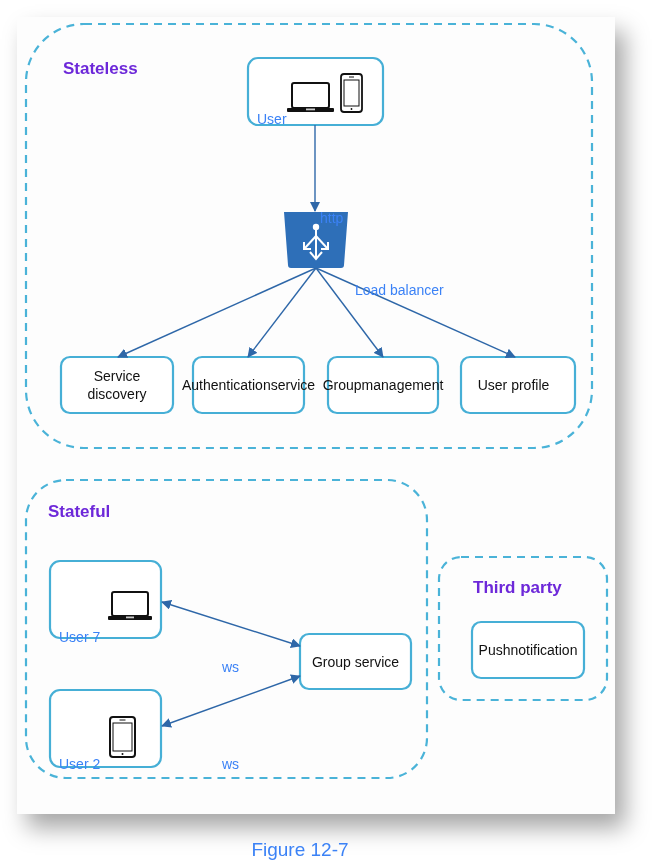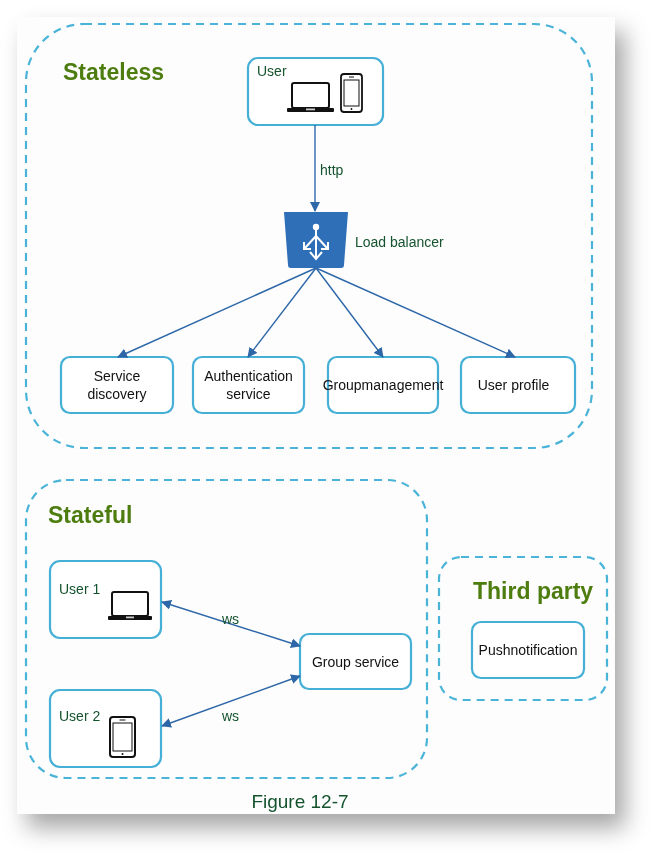--- a/index.html
+++ b/index.html
@@ -1,20 +1,20 @@
 <!DOCTYPE html>
 <html><head>
 <meta charset="utf-8">
 <style>
   html, body { margin:0; padding:0; }
   body { width:663px; height:863px; background:#ffffff; position:relative; overflow:hidden; font-family:"Liberation Sans", sans-serif; }
   .card { position:absolute; left:17px; top:17px; width:598px; height:797px; background:#fdfdfd; box-shadow: 10px 14px 22px rgba(0,0,0,0.35); }
   svg.diagram { position:absolute; left:0; top:0; }
-  .lbl { position:absolute; color:#14532d; font-size:14px; text-align:center; line-height:18px; }
-  .grp-title { position:absolute; font-weight:bold; font-size:23px; color:#4d7c0f; }
+  .lbl { position:absolute; color:#3b82f6; font-size:14px; text-align:center; line-height:18px;margin-top:48px; }
+  .grp-title { position:absolute; font-weight:bold; font-size:17px; color:#6d28d9; }
   .box-text { position:absolute; display:flex; align-items:center; justify-content:center; text-align:center; font-size:14px; line-height:18px; color:#111; }
 </style>
 </head>
 <body>
 
 <div class="card"></div>
 
 <svg class="diagram" width="663" height="863">
   <defs>
     <marker id="arr" markerWidth="10" markerHeight="10" refX="9" refY="5" orient="auto" markerUnits="userSpaceOnUse">
@@ -90,31 +90,31 @@
 <div class="grp-title" style="left:473px; top:578px;text-align:center;">Third party</div>
 
 <div class="lbl" style="left:257px; top:62px; text-align:left;">User</div>
 <div class="lbl" style="left:320px; top:161px; text-align:left;">http</div>
 <div class="lbl" style="left:355px; top:233px; text-align:left;">Load balancer</div>
 
 <div class="box-text" style="left:61px; top:357px; width:112px; height:56px; flex-direction:column;">
   <span>Service</span>
   <span>discovery</span>
 </div>
-<div class="box-text" style="left:193px; top:357px; width:111px; height:56px; flex-direction:column;">
+<div class="box-text" style="left:193px; top:357px; width:111px; height:56px; flex-direction:row;">
   <span>Authentication</span>
   <span>service</span>
 </div>
 <div class="box-text" style="left:328px; top:357px; width:110px; height:56px; ">
   <span>Group</span>
   <span>management</span>
 </div>
 <div class="box-text" style="left:461px; top:357px; width:105px; height:56px;">User profile</div>
 
-<div class="lbl" style="left:59px; top:580px; text-align:left;">User 1</div>
+<div class="lbl" style="left:59px; top:580px; text-align:left;">User 7</div>
 <div class="lbl" style="left:59px; top:707px; text-align:right;">User 2</div>
 <div class="lbl" style="left:222px; top:610px; text-align:left;">ws</div>
 <div class="lbl" style="left:222px; top:707px; text-align:left;">ws</div>
 <div class="box-text" style="left:300px; top:634px; width:111px; height:55px;">Group service</div>
 <div class="box-text" style="left:472px; top:622px; width:112px; height:56px; flex-direction:row;">
   <span>Push</span>
   <span>notification</span>
 </div>
 
 <div class="lbl" style="left:1px; top:793px; width:598px; font-size:19px;">Figure 12-7</div>

